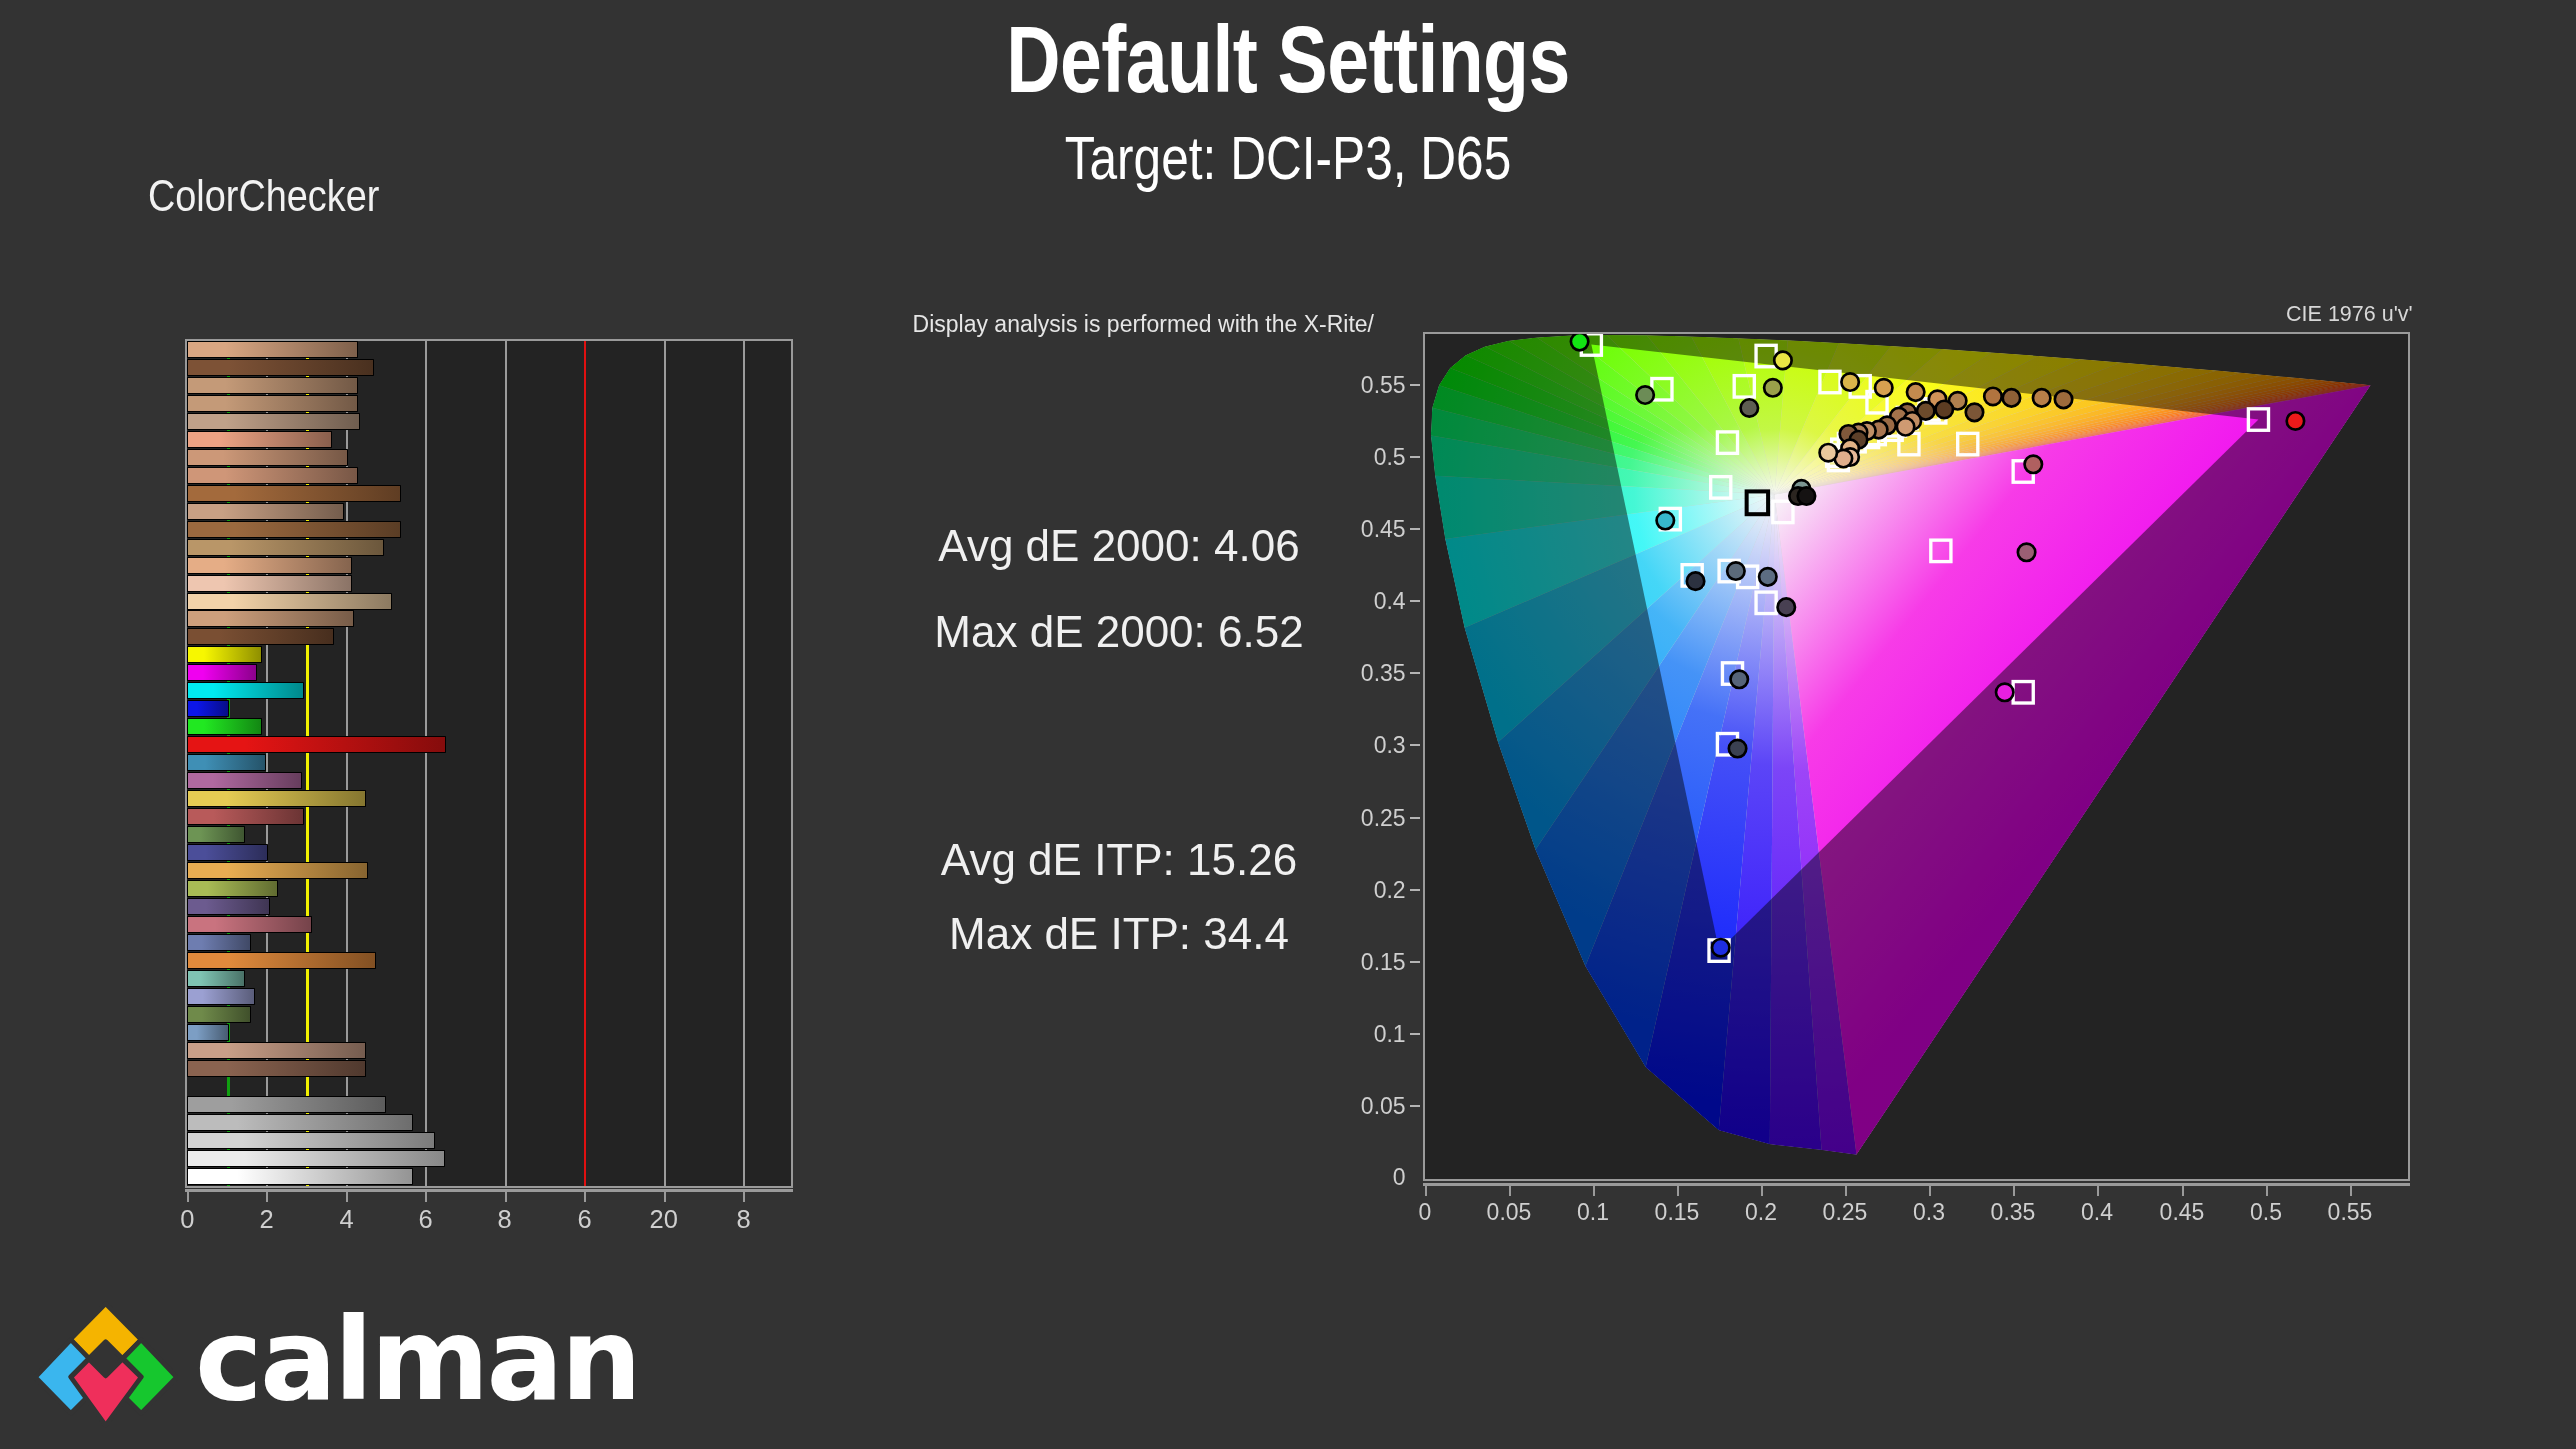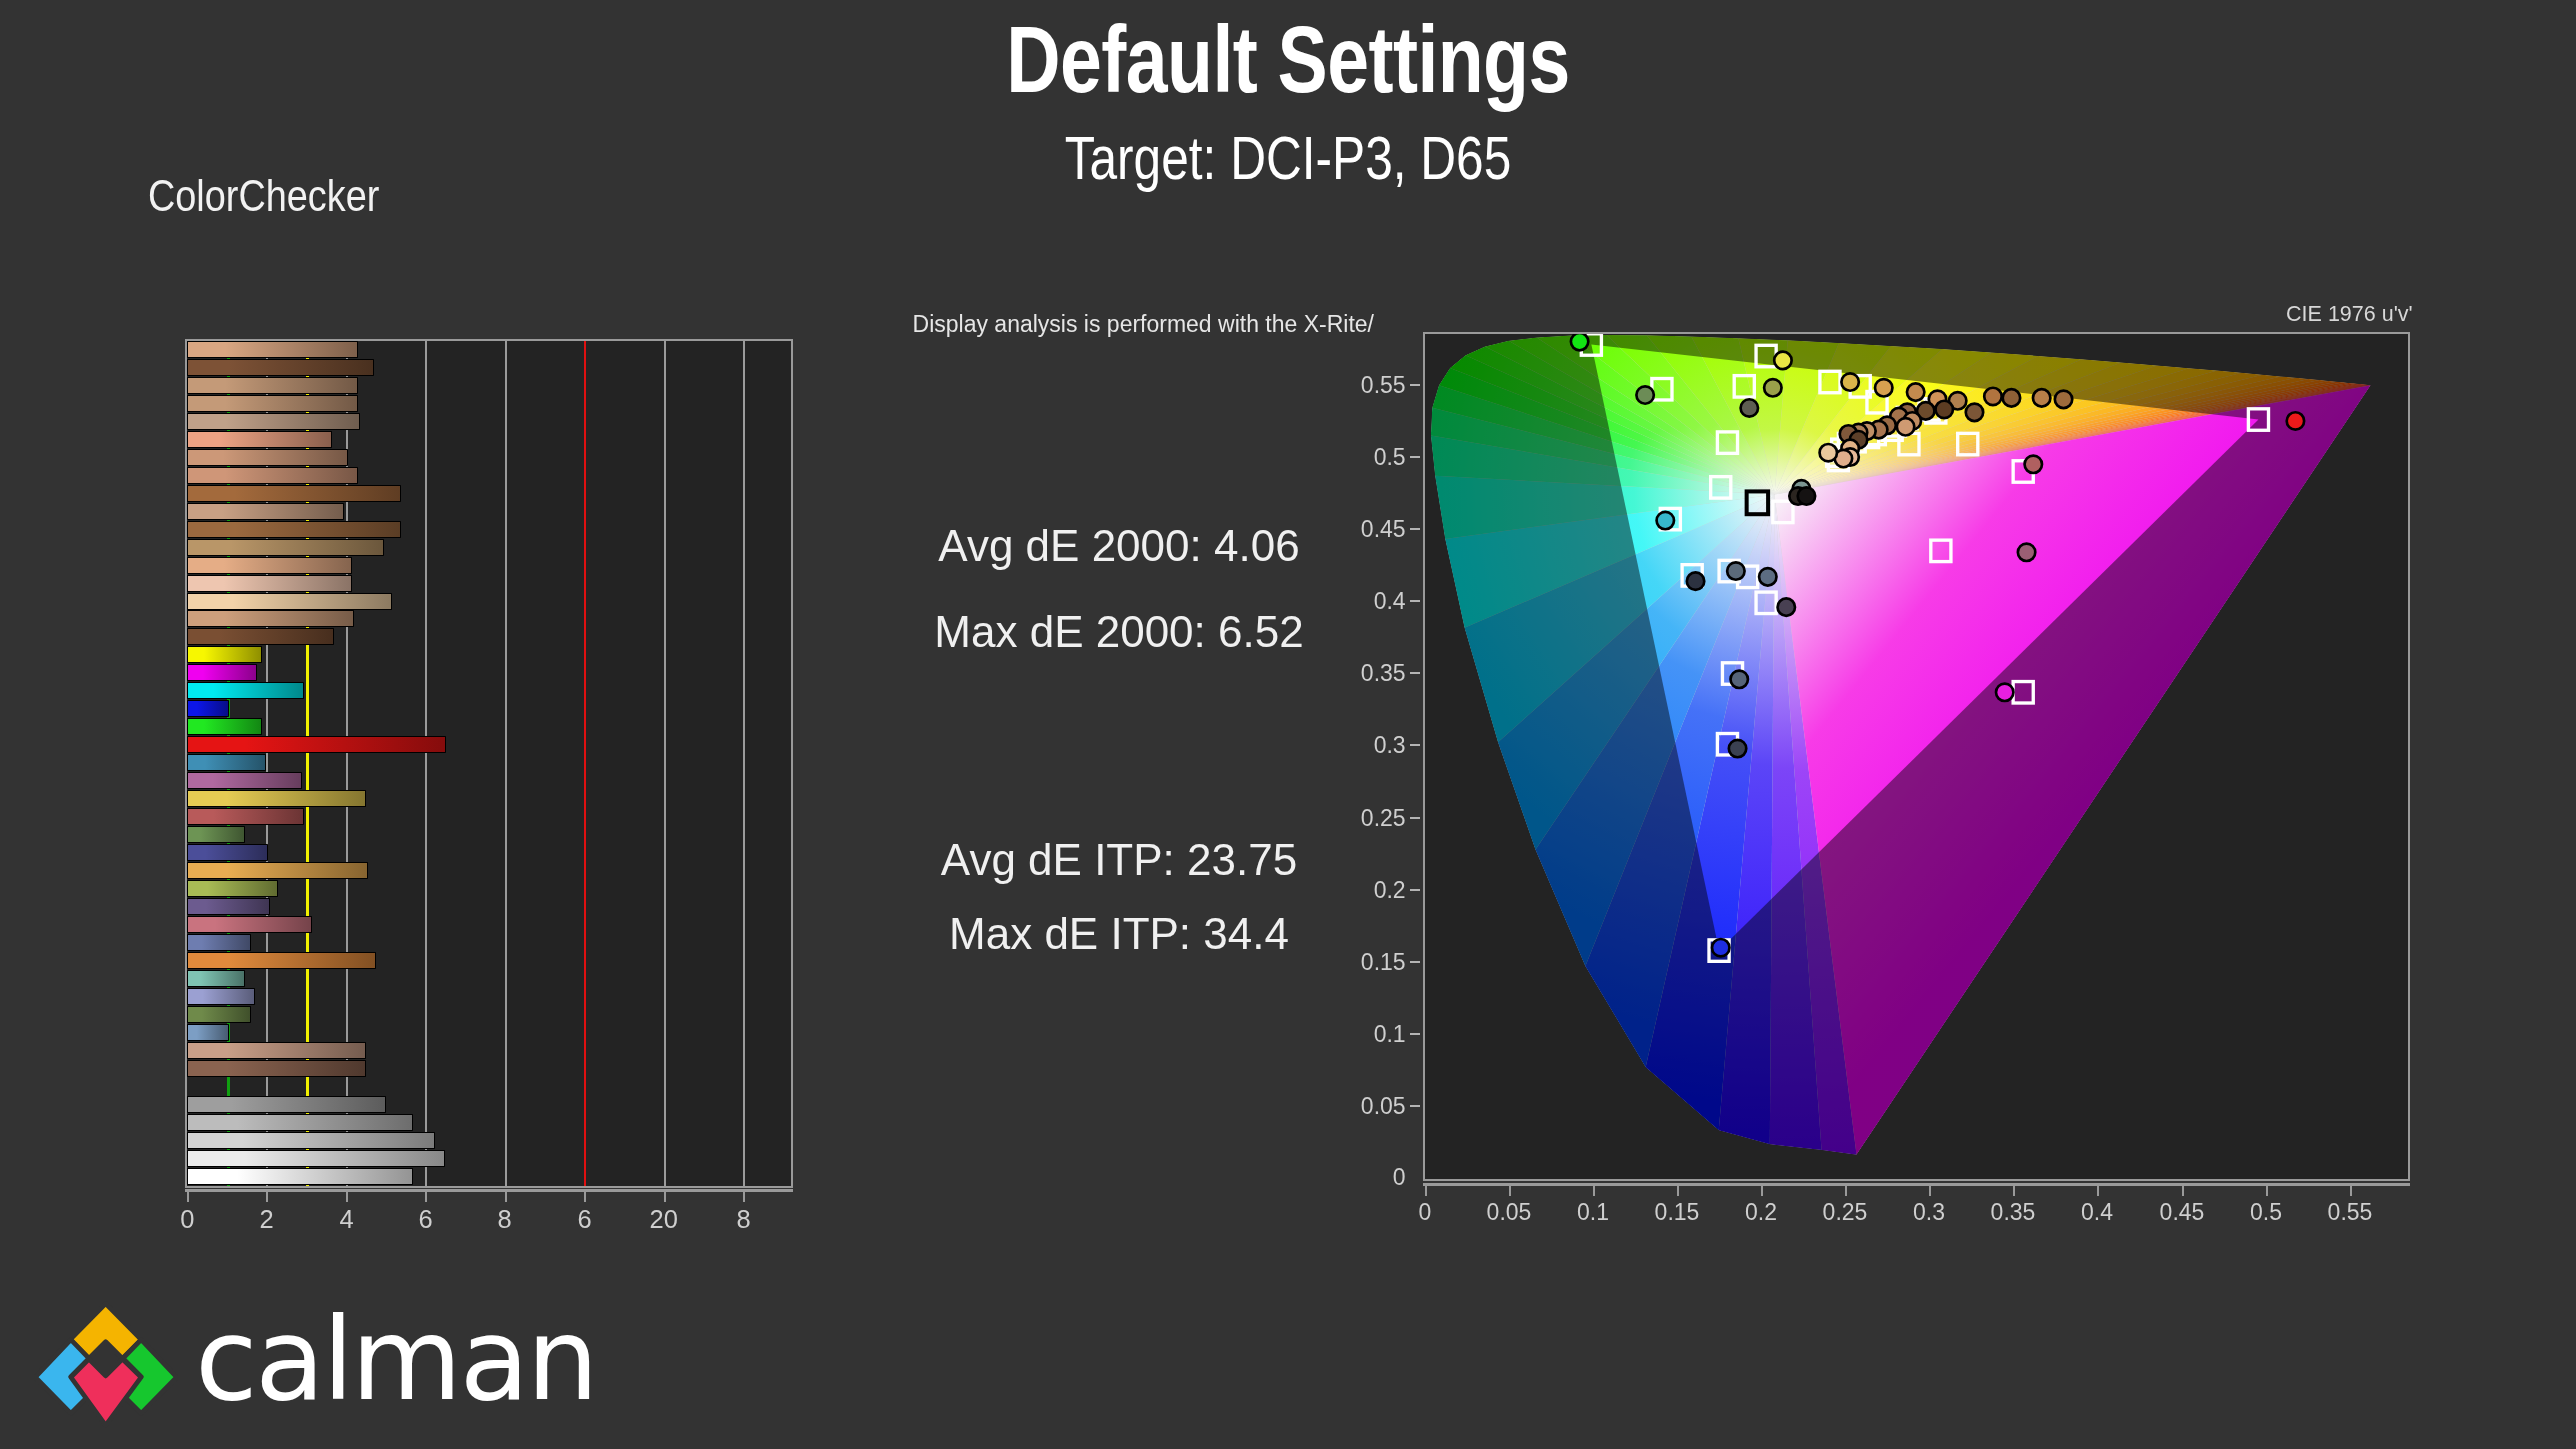--- a/index.html
+++ b/index.html
@@ -91,21 +91,21 @@
   #cie-xaxis .xl {
     position:absolute; top:16px; font-size:23px; color:#cfcfcf;
     transform:translateX(-50%); white-space:nowrap;
   }
 
   
   #calman-logo { left:34px; top:1298px; width:637px; height:127px; }
   #calman-word {
     position:absolute; left:161px; top:-5.4px;
     font-size:114px; color:#ffffff; letter-spacing:-2.7px;
-    font-family:"DejaVu Sans", sans-serif; font-weight:400;text-align:right;
+    font-family:"DejaVu Sans", sans-serif; font-weight:700;text-align:right;
   }
 </style>
 </head>
 <body>
 
 <div class="abs" id="main-title">Default Settings</div>
 <div class="abs" id="subtitle">Target: DCI-P3, D65</div>
 <div class="abs" id="colorchecker-label">ColorChecker</div>
 
 <div class="abs" id="bar-panel">
@@ -186,21 +186,21 @@
       <div class="tick" style="left: 558px;"></div>
       <div class="tl" style="left: 559px;">8</div>
     </div>
 </div>
 
 <div class="abs" id="center-note">
   <div>Display analysis is performed with the X-Rite/</div>
 </div>
 <div class="abs stat" id="stat-avg-de2000">Avg dE 2000: 4.06</div>
 <div class="abs stat" id="stat-max-de2000">Max dE 2000: 6.52</div>
-<div class="abs stat" id="stat-avg-deitp">Avg dE ITP: 23.75</div>
+<div class="abs stat" id="stat-avg-deitp">Avg dE ITP: 15.26</div>
 <div class="abs stat" id="stat-max-deitp">Max dE ITP: 34.4</div>
 
 <div class="abs" id="cie-panel">
   <div class="abs" id="cie-title">CIE 1976 u'v'</div>
   <div class="abs" id="cie-plot">
     <svg id="cie-svg" width="983" height="845" viewBox="0 0 1466 1259" style="position:absolute;left:0;top:0;">
         <defs>
           <clipPath id="locusClip">
             <polygon points="643.5364102564102,1223.4897435897435 591.4119658119658,1216.3876923076923 514.2276923076923,1207.7791452991453 438.045811965812,1186.9034188034188 329.03555555555556,1092.8550427350428 239.07076923076926,942.2054700854701 164.6430769230769,768.5280341880341 108.75965811965814,608.4090598290597 58.8905982905983,437.52940170940167 30.07179487179487,304.95777777777766 15.035897435897436,210.90940170940166 8.770940170940172,150.64957264957252 10.775726495726497,109.32854700854682 20.799658119658123,75.75521367521355 37.3391452991453,49.92957264957249 60.39418803418804,30.990769230769274 89.46358974358976,17.86273504273504 124.79794871794871,9.469401709401609 166.64786324786326,4.519487179487214 215.51452991452993,1.7217094017091767 270.6461538461539,0.8608547008545884 330.78974358974364,1.2912820512819962 397.19829059829067,3.0129914529914004 467.36581196581204,5.595555555555393 541.0417094017095,8.82376068376061 617.474188034188,12.697606837606827 694.9090598290599,17.21709401709404 771.8427350427351,21.951794871794846 845.2680341880341,26.90170940170924 914.934358974359,32.06683760683745 979.3381196581196,37.016752136752075 1038.4793162393162,41.75145299145288 1091.8567521367522,46.270940170940094 1139.7210256410258,50.3599999999999 1181.3203418803419,54.018632478632526 1217.657094017094,57.246837606837516 1248.9818803418805,60.25982905982892 1275.7958974358976,62.627179487179546 1298.600341880342,64.77931623931636 1317.8964102564105,66.50102564102554 1334.1852991452993,68.00752136752135 1347.9682051282052,69.51401709401716 1359.4957264957266,70.59008547008534 1369.2690598290599,71.45094017094016 1377.2882051282052,72.31179487179475 1384.054358974359,72.95743589743574 1389.8181196581197,73.60307692307697 1394.5794871794872,74.03350427350415 1398.58905982906,74.46393162393156 1401.8468376068379,74.67914529914515 1404.603418803419,75.10957264957256 1406.8588034188035,75.32478632478615 1408.86358974359,75.53999999999974 1410.3671794871796,75.75521367521355"></polygon>
           </clipPath>

